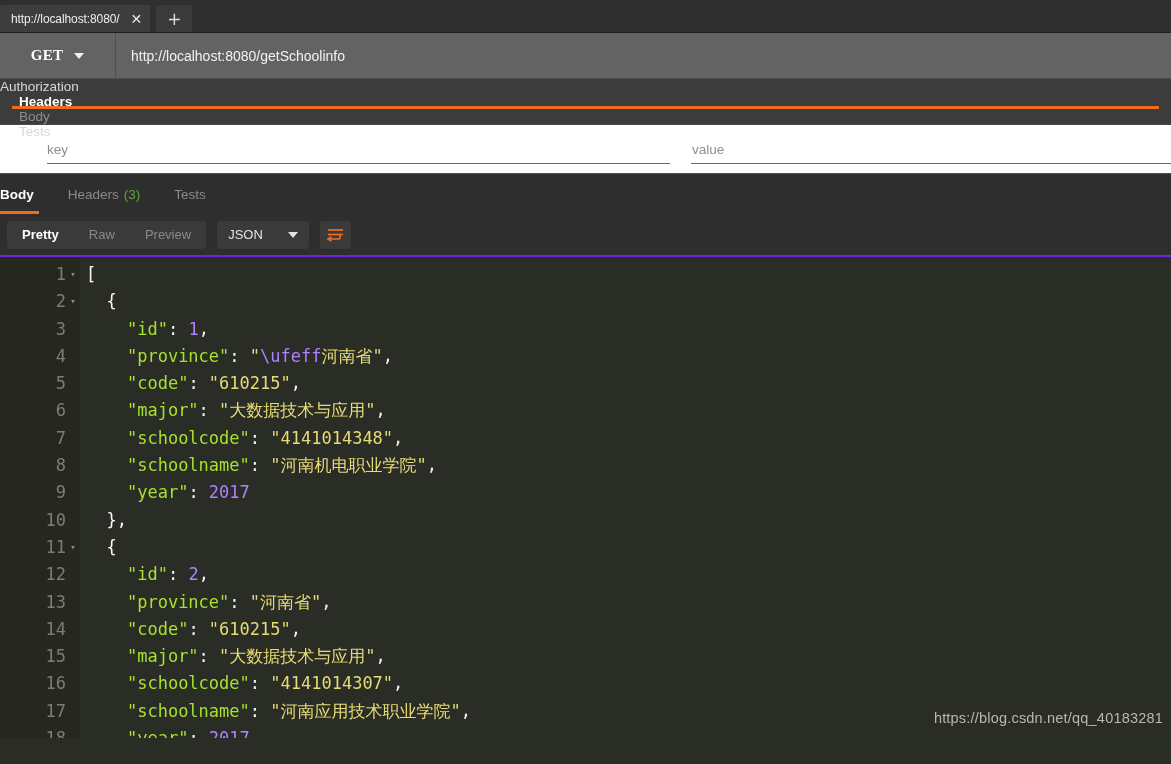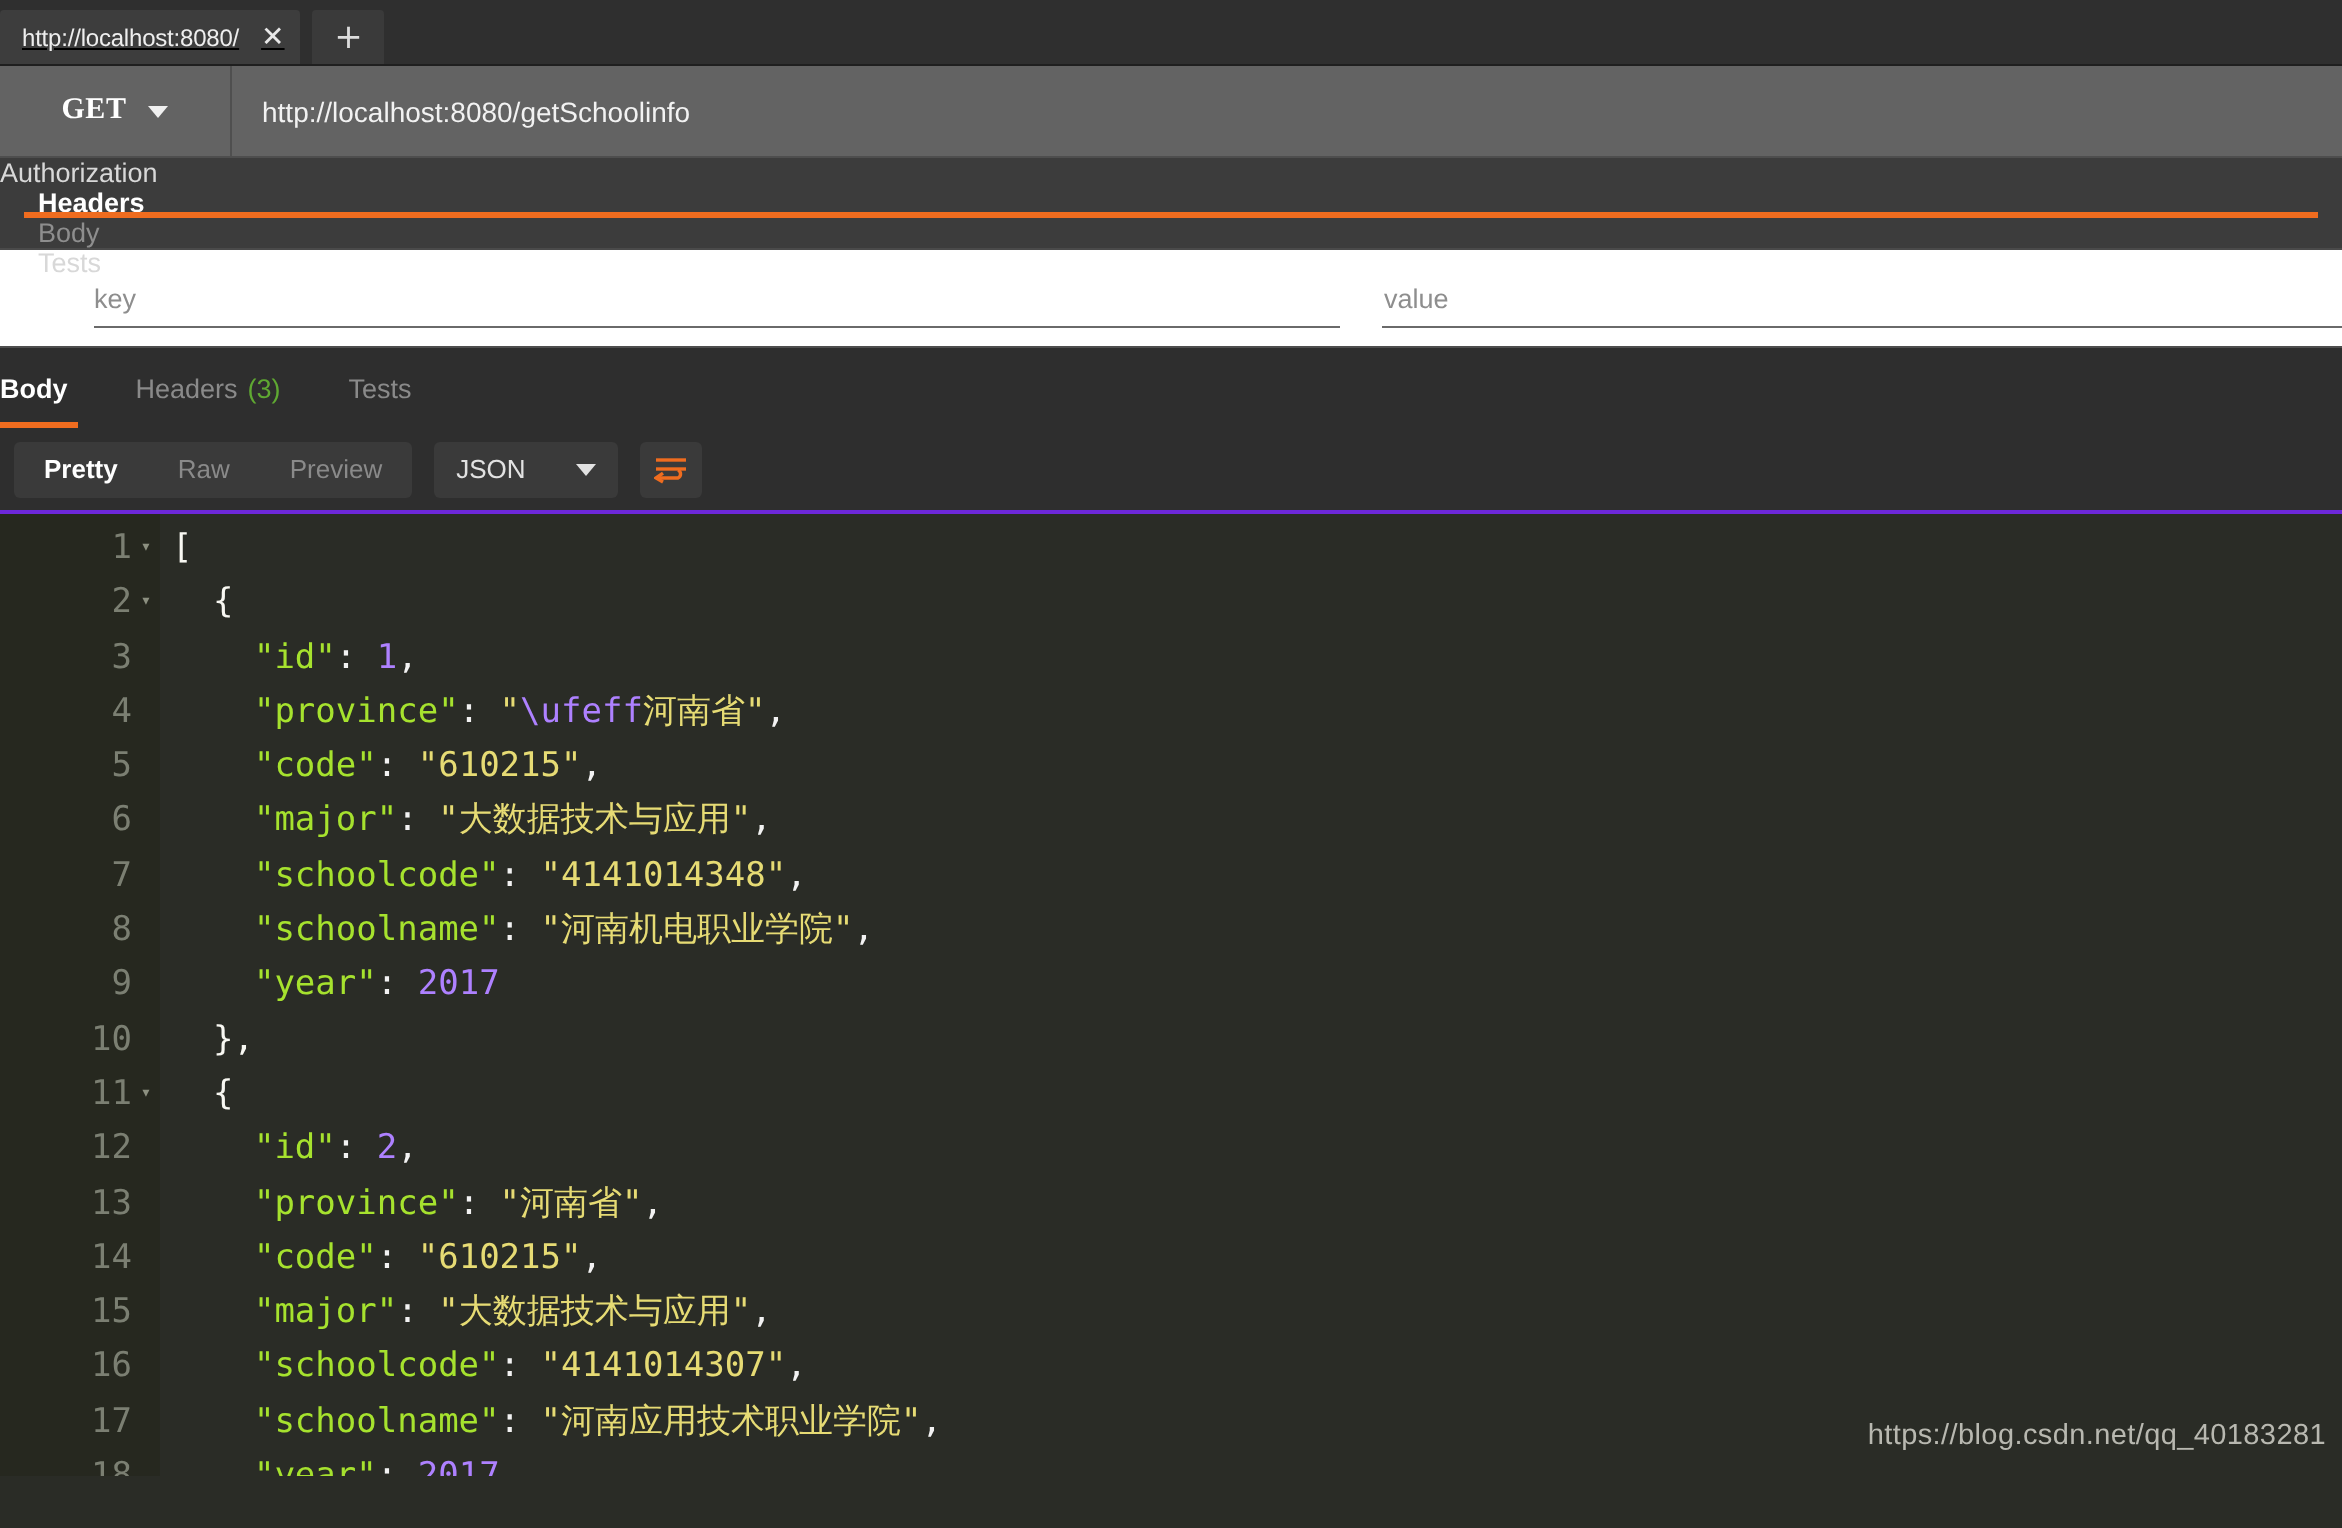--- a/index.html
+++ b/index.html
@@ -33,21 +33,20 @@
   .browser-tab {
     height: 28px;
     background: #3d3d3d;
     display: flex;
     align-items: center;
     padding: 0 8px 0 11px;
     max-width: 220px;
     box-sizing: border-box;
     border-top-left-radius: 2px;
     border-top-right-radius: 2px;
-    text-decoration: underline;
   }
   .browser-tab .title {
     color: #eeeeee;
     font-size: 12px;
     white-space: nowrap;
     overflow: hidden;
     max-width: 132px;
     letter-spacing: -0.1px;
   }
   .tab-close {

